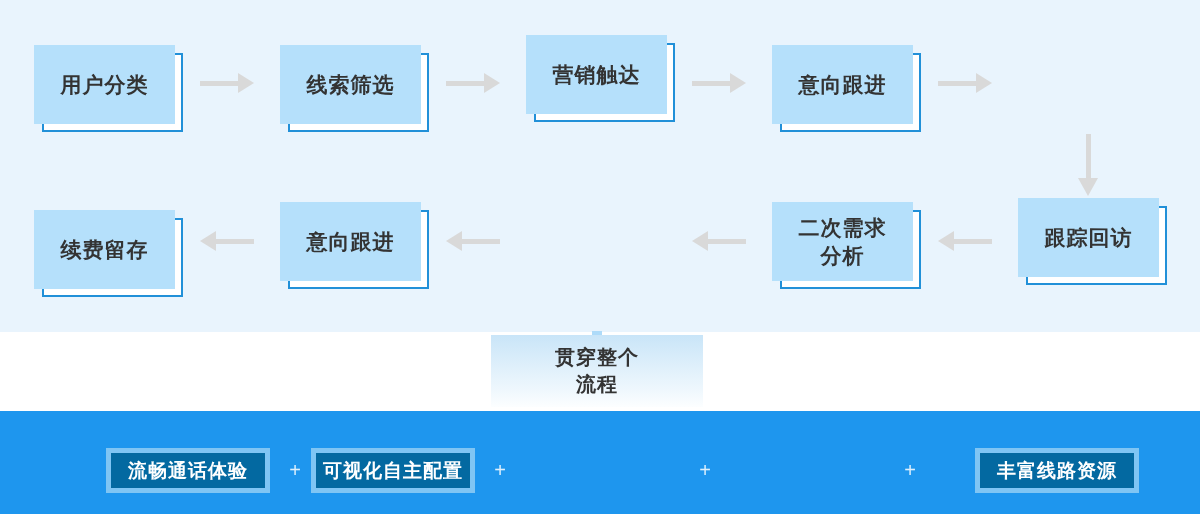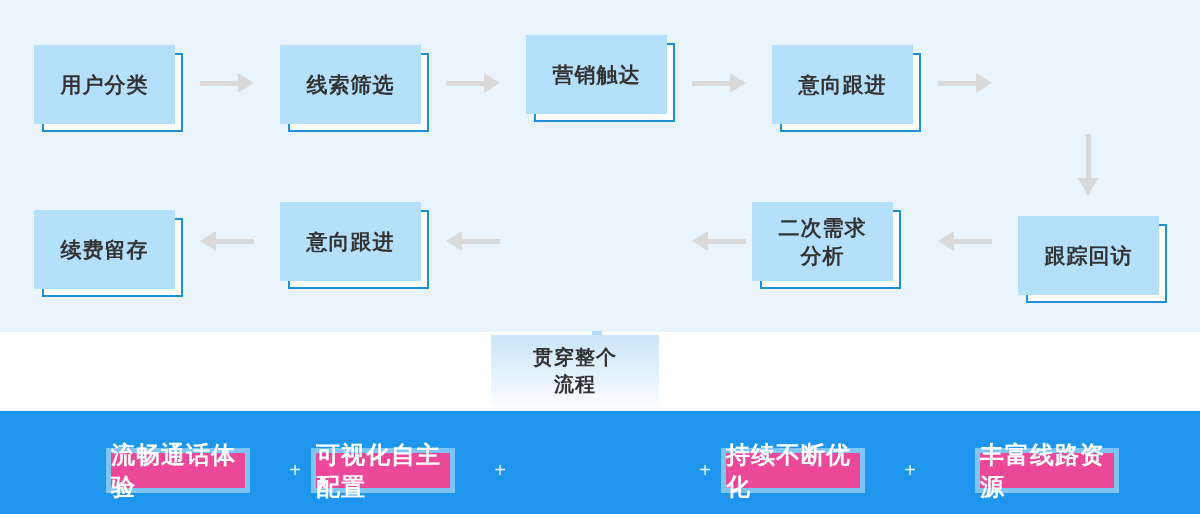--- a/index.html
+++ b/index.html
@@ -21,31 +21,31 @@
   .arrow-right .head{position:absolute;right:0;top:0;width:0;height:0;
       border-left:16px solid #d9d9d9;border-top:10px solid transparent;border-bottom:10px solid transparent;}
   .arrow-left .shaft{position:absolute;right:0;top:8px;width:40px;height:5px;background:#d9d9d9;}
   .arrow-left .head{position:absolute;left:0;top:0;width:0;height:0;
       border-right:16px solid #d9d9d9;border-top:10px solid transparent;border-bottom:10px solid transparent;}
   .arrow-down{position:absolute;left:1078px;top:134px;width:20px;height:62px;}
   .arrow-down .shaft{position:absolute;left:7.5px;top:0;width:5px;height:44px;background:#d9d9d9;}
   .arrow-down .head{position:absolute;left:0;bottom:0;width:0;height:0;
       border-top:18px solid #d9d9d9;border-left:10px solid transparent;border-right:10px solid transparent;}
 
-  .banner{position:absolute;left:491px;top:335px;width:168px;height:72px;
+  .banner{position:absolute;left:491px;top:335px;width:212px;height:72px;
           background:linear-gradient(to bottom,#c9e5f8 0%,#eef7fd 75%,#fcfeff 100%);
           display:flex;flex-direction:column;align-items:center;justify-content:center;
           font-size:20px;font-weight:bold;color:#333;}
   .banner span{display:block;line-height:27px;letter-spacing:1px;}
   .banner-tab{position:absolute;left:101px;top:-4px;width:10px;height:4px;background:#aedbf9;}
 
-  .feature-box{position:absolute;top:448px;width:144px;height:45px;box-sizing:border-box;
-               border:5px solid #7fc5f4;background:#ec4899;
+  .feature-box{position:absolute;top:448px;width:164px;height:45px;box-sizing:border-box;
+               border:5px solid #7fc5f4;background:#0369a1;
                display:flex;align-items:center;justify-content:center;
-               font-size:24px;font-weight:bold;color:#fff;letter-spacing:1px;}
+               font-size:19px;font-weight:bold;color:#fff;letter-spacing:1px;}
   .plus-sep{position:absolute;top:458px;width:20px;text-align:center;
             font-size:20px;color:rgba(255,255,255,0.85);line-height:24px;}
 </style>
 </head>
 <body>
 
 <div class="stage">
 
   <div class="flow-section"></div>
 
@@ -107,28 +107,28 @@
       <span></span>
     </div>
   </div>
   <div class="flow-box" style="left:280px;top:202px">
     <div class="box-outline"></div>
     <div class="box-face">
       <span>意向跟进</span>
       <span></span>
     </div>
   </div>
-  <div class="flow-box" style="left:752px;top:202px">
+  <div class="flow-box" style="left:772px;top:202px">
     <div class="box-outline"></div>
     <div class="box-face">
       <span>二次需求</span>
       <span>分析</span>
     </div>
   </div>
-  <div class="flow-box" style="left:1018px;top:216px">
+  <div class="flow-box" style="left:1018px;top:198px">
     <div class="box-outline"></div>
     <div class="box-face">
       <span>跟踪回访</span>
       <span></span>
     </div>
   </div>
 
   <div class="arrow-left" style="left:200px;top:231px">
       <div class="shaft"></div>
       <div class="head"></div>
@@ -156,21 +156,18 @@
 
   <div class="feature-box" style="left:106px">
     <span>流畅通话体验</span>
   </div>
   <div class="plus-sep" style="left:285px">+</div>
   <div class="feature-box" style="left:311px">
     <span>可视化自主配置</span>
   </div>
   <div class="plus-sep" style="left:490px">+</div>
   <div class="plus-sep" style="left:695px">+</div>
-  <div class="feature-box" style="left:721px">
-    <span>持续不断优化</span>
-  </div>
   <div class="plus-sep" style="left:900px">+</div>
   <div class="feature-box" style="left:975px">
     <span>丰富线路资源</span>
   </div>
 
 </div>
 
 </body></html>

